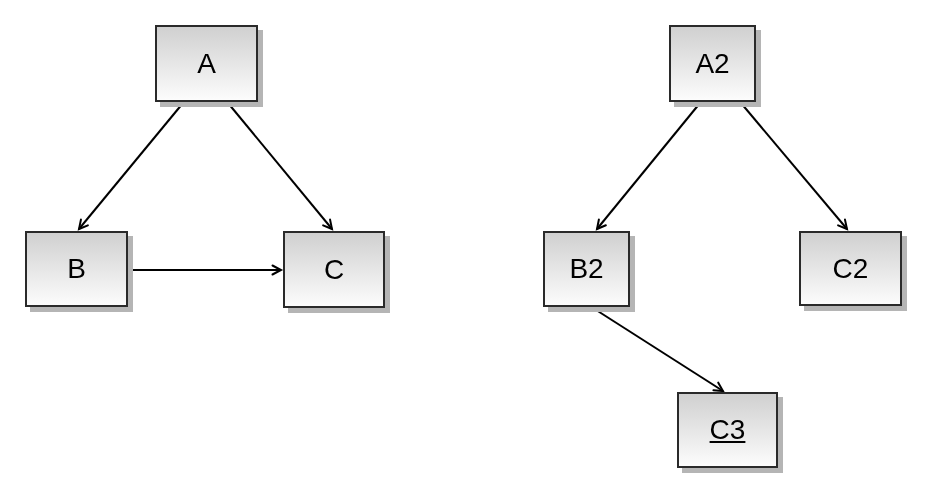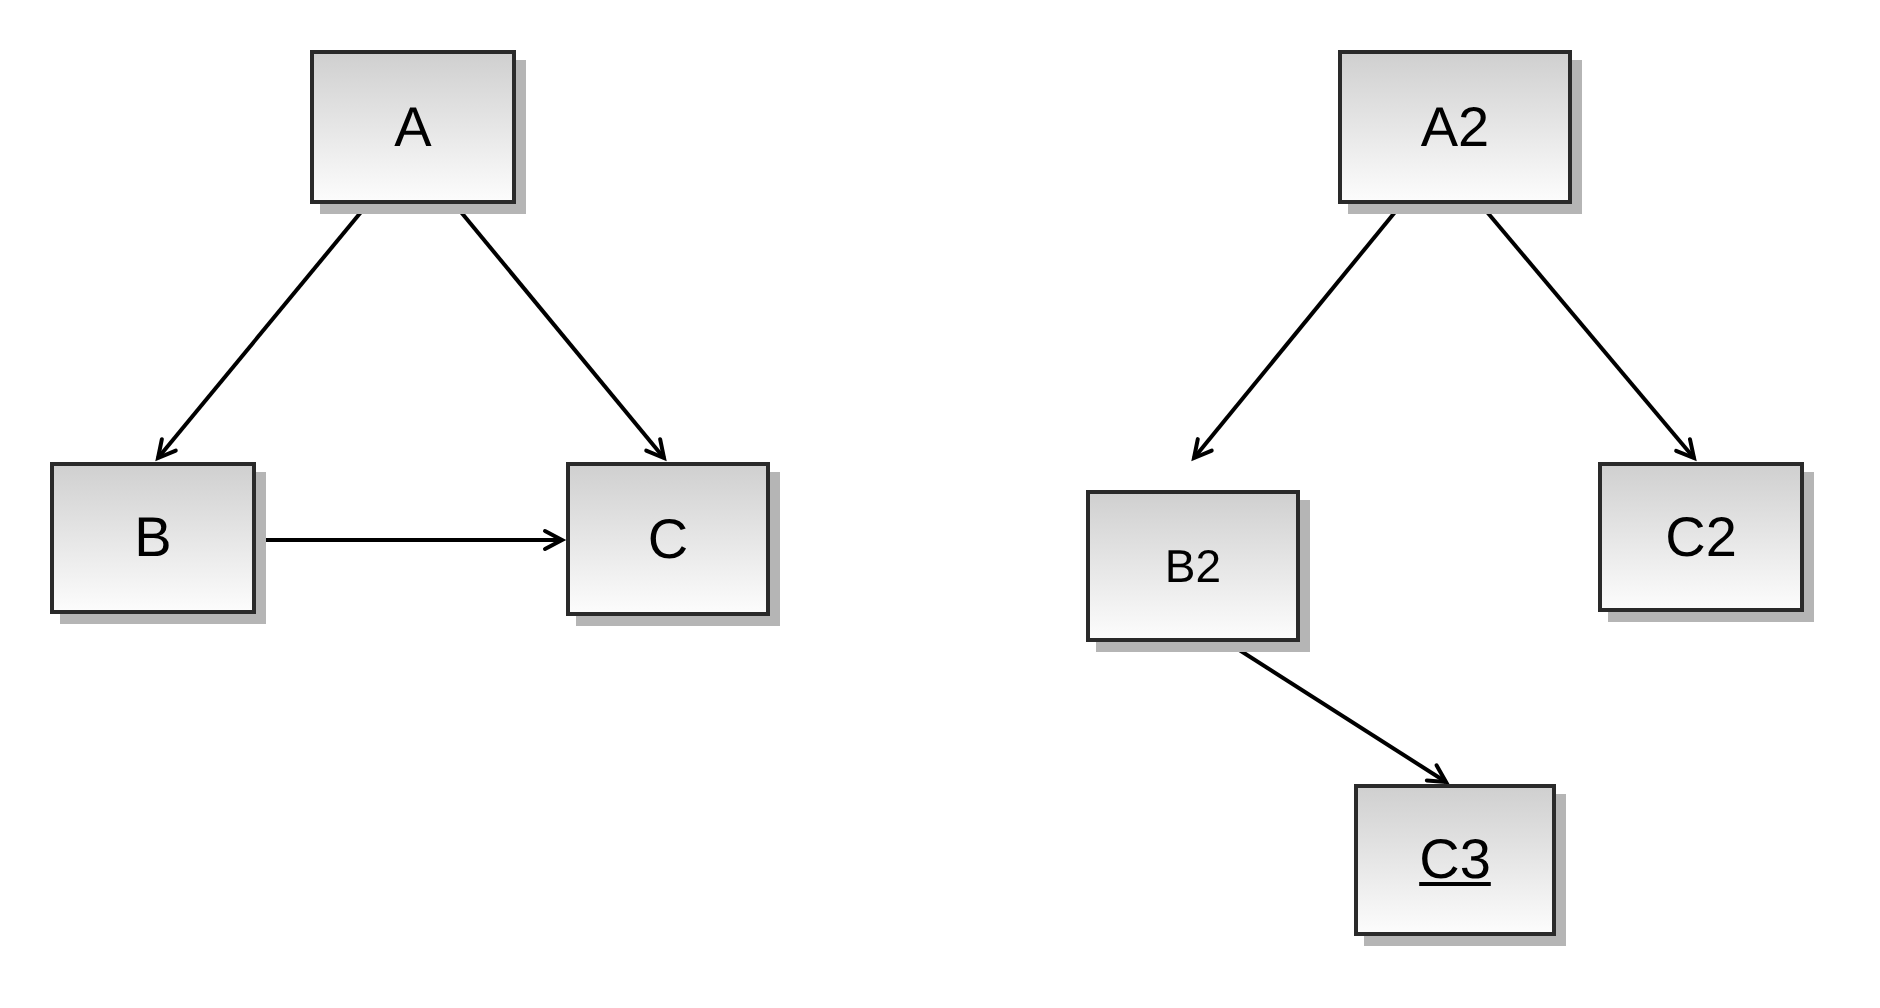--- a/index.html
+++ b/index.html
@@ -57,24 +57,24 @@
   <div id="nodes-layer">
       <div class="node" style="left: 155px; top: 25px; width: 103px; height: 77px; background: linear-gradient(rgb(208, 208, 208), rgb(252, 252, 252)); border: 2px solid rgb(42, 42, 42); box-shadow: rgb(181, 181, 181) 5px 5px 0px; color: rgb(0, 0, 0); font-size: 28px;">
         <span>A</span>
       </div>
       <div class="node" style="left: 25px; top: 231px; width: 103px; height: 76px; background: linear-gradient(rgb(208, 208, 208), rgb(252, 252, 252)); border: 2px solid rgb(42, 42, 42); box-shadow: rgb(181, 181, 181) 5px 5px 0px; color: rgb(0, 0, 0); font-size: 28px;">
         <span>B</span>
       </div>
       <div class="node" style="left: 283px; top: 231px; width: 102px; height: 77px; background: linear-gradient(rgb(208, 208, 208), rgb(252, 252, 252)); border: 2px solid rgb(42, 42, 42); box-shadow: rgb(181, 181, 181) 5px 5px 0px; color: rgb(0, 0, 0); font-size: 28px;">
         <span>C</span>
       </div>
-      <div class="node" style="left: 669px; top: 25px; width: 117px; height: 77px; background: linear-gradient(rgb(208, 208, 208), rgb(252, 252, 252)); border: 2px solid rgb(42, 42, 42); box-shadow: rgb(181, 181, 181) 5px 5px 0px; color: rgb(0, 0, 0); font-size: 28px;">
+      <div class="node" style="left: 669px; top: 25px; width: 87px; height: 77px; background: linear-gradient(rgb(208, 208, 208), rgb(252, 252, 252)); border: 2px solid rgb(42, 42, 42); box-shadow: rgb(181, 181, 181) 5px 5px 0px; color: rgb(0, 0, 0); font-size: 28px;">
         <span>A2</span>
       </div>
-      <div class="node" style="left: 543px; top: 231px; width: 107px; height: 76px; background: linear-gradient(rgb(208, 208, 208), rgb(252, 252, 252)); border: 2px solid rgb(42, 42, 42); box-shadow: rgb(181, 181, 181) 5px 5px 0px; color: rgb(0, 0, 0); font-size: 23px; margin-top: 14px;">
+      <div class="node" style="left: 543px; top: 231px; width: 87px; height: 76px; background: linear-gradient(rgb(208, 208, 208), rgb(252, 252, 252)); border: 2px solid rgb(42, 42, 42); box-shadow: rgb(181, 181, 181) 5px 5px 0px; color: rgb(0, 0, 0); font-size: 28px;">
         <span>B2</span>
       </div>
       <div class="node" style="left: 799px; top: 231px; width: 103px; height: 75px; background: linear-gradient(rgb(208, 208, 208), rgb(252, 252, 252)); border: 2px solid rgb(42, 42, 42); box-shadow: rgb(181, 181, 181) 5px 5px 0px; color: rgb(0, 0, 0); font-size: 28px;">
         <span>C2</span>
       </div>
       <div class="node" style="left: 677px; top: 392px; width: 101px; height: 76px; background: linear-gradient(rgb(208, 208, 208), rgb(252, 252, 252)); border: 2px solid rgb(42, 42, 42); box-shadow: rgb(181, 181, 181) 5px 5px 0px; color: rgb(0, 0, 0); font-size: 28px; text-decoration: underline;">
         <span>C3</span>
       </div>
     </div>
 </div>

